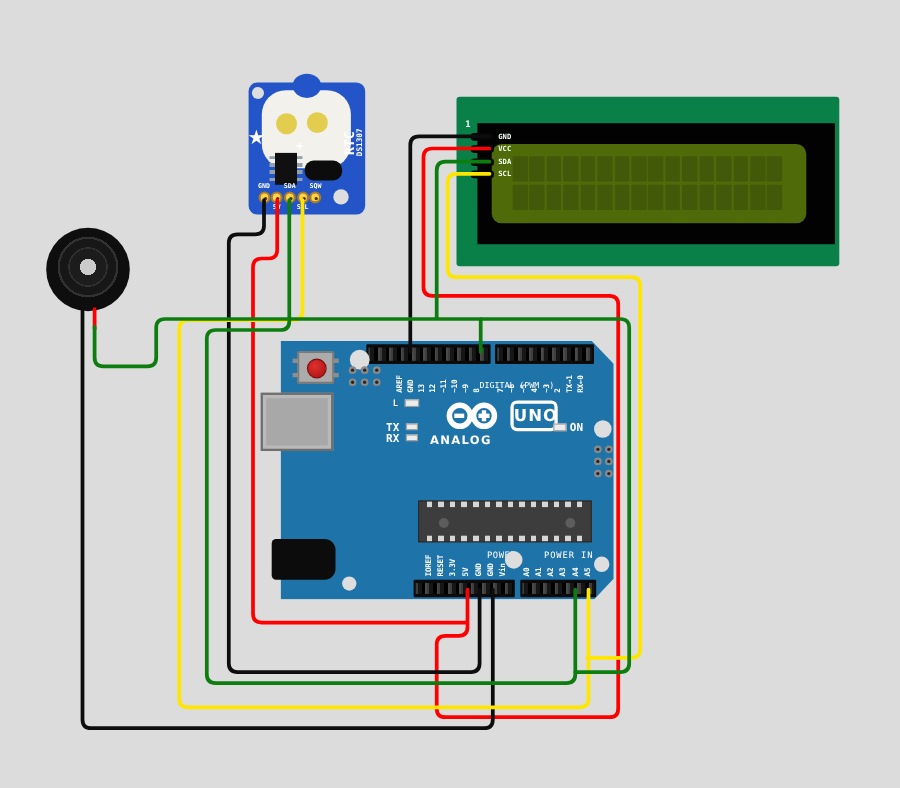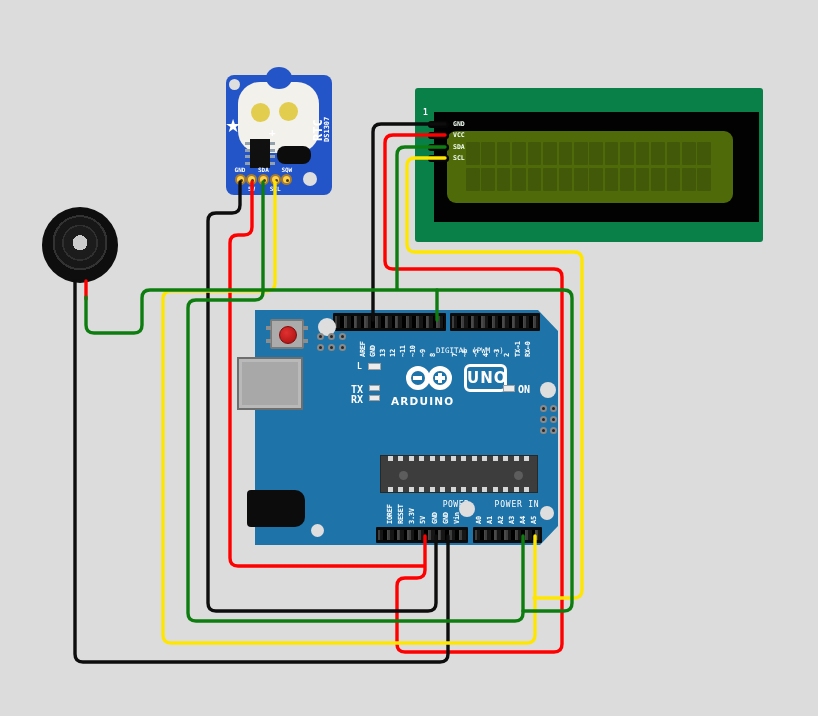--- a/index.html
+++ b/index.html
@@ -185,21 +185,21 @@
     <div class="led" style="left:114px;top:75px;width:11px;height:6px;"></div>
     <div class="ledtxt" style="left:96px;top:84px;">RX</div>
     <div class="led" style="left:114px;top:85px;width:11px;height:6px;"></div>
 
     <div id="logo-c1" class="abs" style="left:151px;top:56px;"></div>
     <div id="logo-c2" class="abs" style="left:173px;top:56px;"></div>
     <div class="abs" style="left:158px;top:66px;width:9px;height:4px;background:#fff;"></div>
     <div class="abs" style="left:180px;top:66px;width:10px;height:4px;background:#fff;"></div>
     <div class="abs" style="left:183px;top:63px;width:4px;height:10px;background:#fff;"></div>
     <div id="uno-box" class="abs">UNO</div>
-    <div id="brand" class="abs">ARDUINO</div>
+    <div id="brand" class="abs">ANALOG</div>
     <div class="led" style="left:248px;top:75px;width:12px;height:7px;"></div>
     <div class="ledtxt" style="left:263px;top:74px;">ON</div>
 
     <div class="abs hole" style="left:63px;top:8px;width:18px;height:18px;"></div>
     <div class="abs hole" style="left:285px;top:72px;width:16px;height:16px;"></div>
     <div class="abs hole" style="left:56px;top:214px;width:13px;height:13px;"></div>
     <div class="abs hole" style="left:204px;top:191px;width:16px;height:16px;"></div>
     <div class="abs hole" style="left:285px;top:196px;width:14px;height:14px;"></div>
 
     <div id="rstbtn" class="abs">

